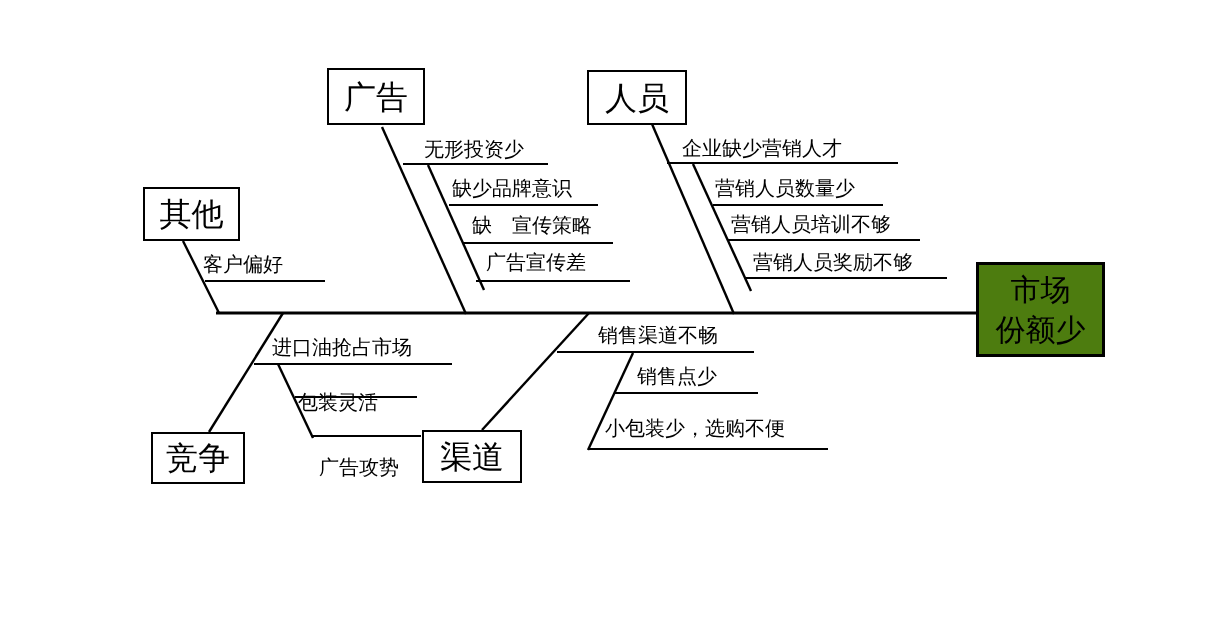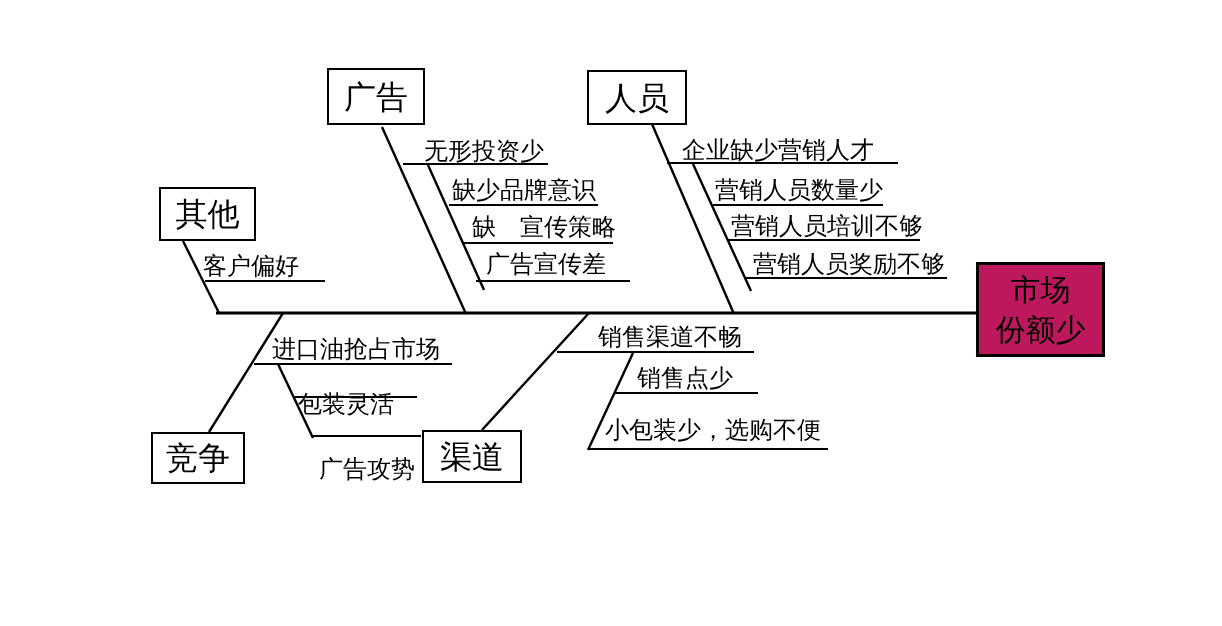--- a/index.html
+++ b/index.html
@@ -35,32 +35,32 @@
     align-items: center;
     justify-content: center;
     font-size: 32px;
     line-height: 1;
     white-space: nowrap;
   }
   .effect-box {
     position: absolute;
     box-sizing: border-box;
     border: 3px solid #000000;
-    background: #be185d;
+    background: #4d7c0f;
     display: flex;
     flex-direction: column;
     align-items: center;
     justify-content: center;
     font-size: 30px;
     line-height: 40px;
     white-space: nowrap;
   }
   .cause {
     position: absolute;
-    font-size: 24px;
+    font-size: 20px;
     line-height: 1.1;
     white-space: nowrap;
   }
 </style>
 </head>
 <body>
 
 <div class="canvas">
 
   <svg class="lines-svg" width="1222" height="626" viewBox="0 0 1222 626" xmlns="http://www.w3.org/2000/svg">
@@ -90,21 +90,21 @@
     <line x1="295" y1="397" x2="417" y2="397" stroke-width="2"></line>
     <line x1="311" y1="436" x2="421" y2="436" stroke-width="2"></line>
 
     <line x1="589" y1="313" x2="482" y2="430" stroke-width="2.4"></line>
     <line x1="557" y1="352" x2="754" y2="352" stroke-width="2"></line>
     <line x1="633" y1="353" x2="588" y2="450" stroke-width="2.4"></line>
     <line x1="615" y1="393" x2="758" y2="393" stroke-width="2"></line>
     <line x1="588" y1="449" x2="828" y2="449" stroke-width="2"></line>
   </svg>
 
-  <div class="cat-box" style="left:143px; top:187px; width:97px; height:54px;margin-left:16px;">
+  <div class="cat-box" style="left:143px; top:187px; width:97px; height:54px;">
     <span>其他</span>
   </div>
 
   <div class="cat-box" style="left:327px; top:68px; width:98px; height:57px;">
     <span>广告</span>
   </div>
 
   <div class="cat-box" style="left:587px; top:70px; width:100px; height:55px;">
     <span>人员</span>
   </div>

